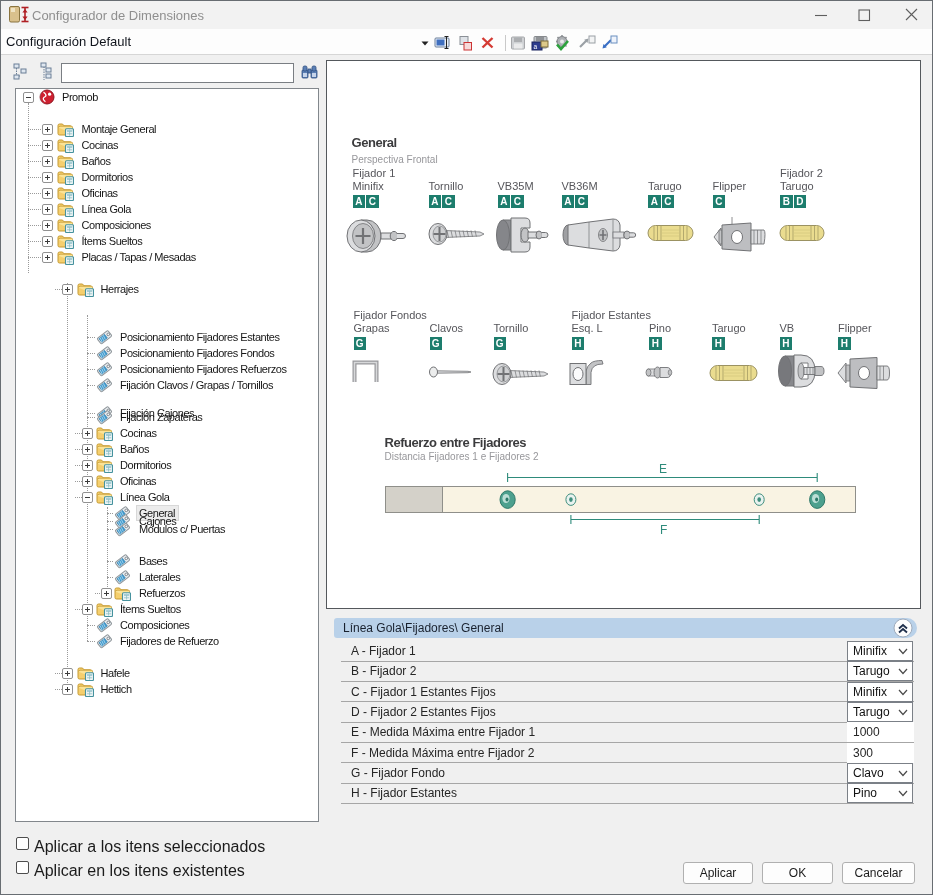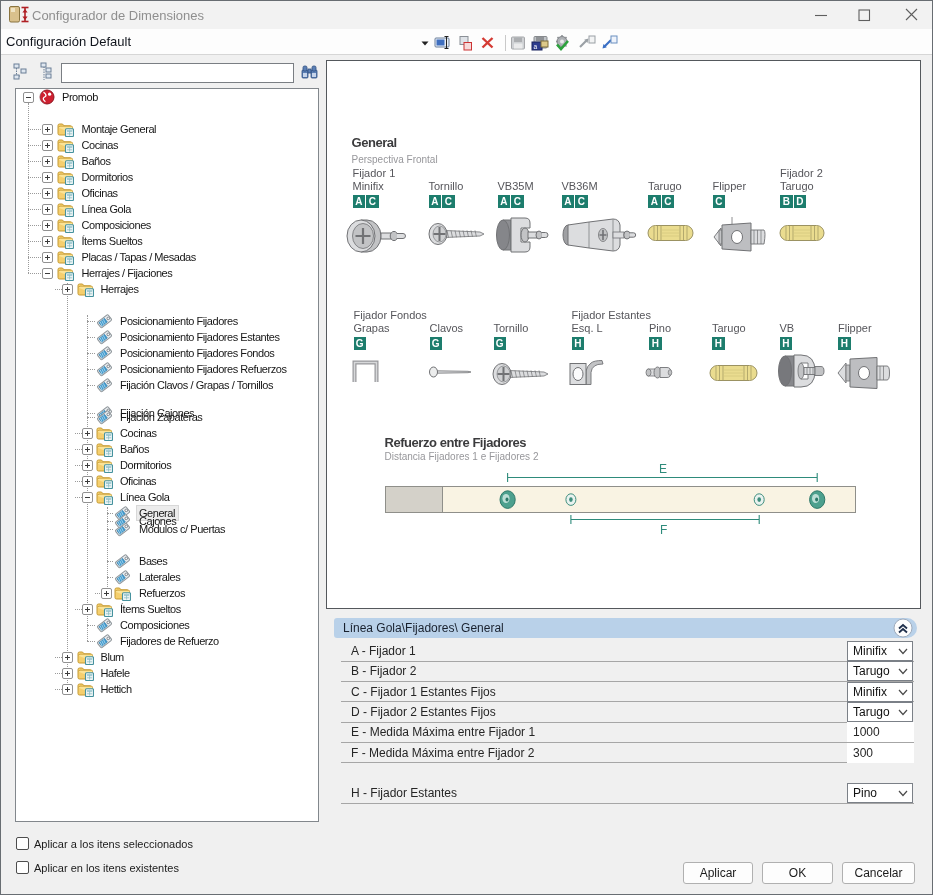--- a/index.html
+++ b/index.html
@@ -34,21 +34,21 @@
 .badge{width:12.5px;height:13px;background:#1d7d6d;color:#fff;font-size:10px;font-weight:bold;text-align:center;line-height:13px;}
 
 .phead{left:333px;top:617px;width:583px;height:20px;background:#b9d1e9;border-radius:3px 10px 10px 3px;font-size:12px;color:#19212e;line-height:20px;padding-left:9px;}
 .prow{left:340px;width:573px;height:20.8px;border-bottom:1px solid #a6a6a6;font-size:12px;color:#262626;}
 .prow .pl{position:absolute;left:10px;top:3px;text-align:center;}
 .pval{position:absolute;left:506px;top:0;width:67px;height:20px;background:#fff;}
 .ddown{position:absolute;left:506px;top:0;width:66px;height:20px;background:#fff;border:1px solid #7b8087;font-size:12px;color:#111;}
 .ddown span{position:absolute;left:5px;top:2px;}
 
 .cb{position:absolute;width:13px;height:13px;background:#fff;border:1px solid #4d4d4d;border-radius:2px;}
-.cblbl{position:absolute;font-size:11px;color:#1b1b1b;}
+.cblbl{position:absolute;font-size:16px;color:#1b1b1b;}
 .btn{position:absolute;top:861px;height:22px;background:#fdfdfd;border:1px solid #b0b0b0;border-radius:3px;font-size:12px;color:#1b1b1b;text-align:center;line-height:20px;}
 </style></head>
 <body>
 <div class="win">
 
 <div class="abs titlebar"></div>
 <svg class="abs" style="left:8px;top:5px" width="23" height="18" viewBox="0 0 23 18">
  <rect x="0.5" y="0.5" width="10" height="15.5" rx="1.5" fill="#d9c08c" stroke="#8a7440"></rect>
  <rect x="2" y="2" width="4" height="4" fill="#efe3c4"></rect>
  <g stroke="#b01f24" stroke-width="1.6" fill="none">
@@ -291,61 +291,35 @@
         </div>
         <svg style="position:absolute;left:41px;top:1px" width="17" height="15" viewBox="0 0 17 15">
 <path d="M1 3.5 q0-1.5 1.5-1.5 h3 l1.5 1.8 h6 q1.5 0 1.5 1.5 v6.2 q0 1.5 -1.5 1.5 h-10.5 q-1.5 0 -1.5 -1.5 Z" fill="#f5cf6e" stroke="#c59a33"></path>
 <path d="M1 5.6 l2-1.4 h11.5 q1 0 1 1 l-0.2 6" fill="#fbe396" stroke="#c59a33" stroke-width="0.8"></path>
 <rect x="8.5" y="6.8" width="8" height="7.8" rx="1" fill="#f2f8f8" stroke="#46929e" stroke-width="1.1"></rect>
 <path d="M10 9.6 h5.2 M12.6 7.6 v6 M10 11.8 h5.2" stroke="#8abdc4" stroke-width="0.8"></path>
 <rect x="9.8" y="8" width="5.6" height="1.1" fill="#a5ced4"></rect>
 </svg>
         <span class="txt" style="left:63.5px;padding:0 3px 0 2px">Placas / Tapas / Mesadas</span>
       </div>
-<div class="trow" style="left:0;top:176px;width:300px">
-        <div class="hstub" style="left:12.0px;top:8px;width:14.7px"></div>
-        <div class="expander" style="left:26.2px;top:2.5px">
-          <i></i>
-        </div>
-        <svg style="position:absolute;left:41px;top:1px" width="17" height="15" viewBox="0 0 17 15">
-<path d="M1 3.5 q0-1.5 1.5-1.5 h3 l1.5 1.8 h6 q1.5 0 1.5 1.5 v6.2 q0 1.5 -1.5 1.5 h-10.5 q-1.5 0 -1.5 -1.5 Z" fill="#f5cf6e" stroke="#c59a33"></path>
-<path d="M1 5.6 l2-1.4 h11.5 q1 0 1 1 l-0.2 6" fill="#fbe396" stroke="#c59a33" stroke-width="0.8"></path>
-<rect x="8.5" y="6.8" width="8" height="7.8" rx="1" fill="#f2f8f8" stroke="#46929e" stroke-width="1.1"></rect>
-<path d="M10 9.6 h5.2 M12.6 7.6 v6 M10 11.8 h5.2" stroke="#8abdc4" stroke-width="0.8"></path>
-<rect x="9.8" y="8" width="5.6" height="1.1" fill="#a5ced4"></rect>
-</svg>
-        <span class="txt" style="left:63.5px;padding:0 3px 0 2px">Herrajes / Fijaciones</span>
-      </div>
 <div class="trow" style="left:0;top:192px;width:300px">
         <div class="hstub" style="left:39.4px;top:8px;width:7.0px"></div>
         <div class="expander plus" style="left:45.9px;top:2.5px">
           <i></i>
           <b></b>
         </div>
         <svg style="position:absolute;left:61px;top:1px" width="17" height="15" viewBox="0 0 17 15">
 <path d="M1 3.5 q0-1.5 1.5-1.5 h3 l1.5 1.8 h6 q1.5 0 1.5 1.5 v6.2 q0 1.5 -1.5 1.5 h-10.5 q-1.5 0 -1.5 -1.5 Z" fill="#f5cf6e" stroke="#c59a33"></path>
 <path d="M1 5.6 l2-1.4 h11.5 q1 0 1 1 l-0.2 6" fill="#fbe396" stroke="#c59a33" stroke-width="0.8"></path>
 <rect x="8.5" y="6.8" width="8" height="7.8" rx="1" fill="#f2f8f8" stroke="#46929e" stroke-width="1.1"></rect>
 <path d="M10 9.6 h5.2 M12.6 7.6 v6 M10 11.8 h5.2" stroke="#8abdc4" stroke-width="0.8"></path>
 <rect x="9.8" y="8" width="5.6" height="1.1" fill="#a5ced4"></rect>
 </svg>
         <span class="txt" style="left:82.5px;padding:0 3px 0 2px">Herrajes</span>
       </div>
-<div class="trow" style="left:0;top:224px;width:300px">
-        <div class="hstub" style="left:71.1px;top:8px;width:8.2px"></div>
-        <svg style="position:absolute;left:80px;top:0px" width="17" height="16" viewBox="0 0 17 16">
-<g transform="rotate(-38 8 8)">
-<rect x="1.5" y="5" width="13.5" height="7" rx="1.2" fill="#e9edf0" stroke="#8d9499"></rect>
-<rect x="3" y="6.2" width="7" height="4.6" fill="#3f9bd0" stroke="#2f7aa8" stroke-width="0.6"></rect>
-<path d="M4.5 6.2 l-1 4.6 M6.5 6.2 l-1 4.6 M8.5 6.2 l-1 4.6" stroke="#bfe0f0" stroke-width="0.7"></path>
-<circle cx="13" cy="8.5" r="1.3" fill="#fff" stroke="#8d9499"></circle>
-</g>
-</svg>
-        <span class="txt" style="left:102px;padding:0 3px 0 2px">Posicionamiento Fijadores</span>
-      </div>
 <div class="trow" style="left:0;top:240px;width:300px">
         <div class="hstub" style="left:71.1px;top:8px;width:8.2px"></div>
         <svg style="position:absolute;left:80px;top:0px" width="17" height="16" viewBox="0 0 17 16">
 <g transform="rotate(-38 8 8)">
 <rect x="1.5" y="5" width="13.5" height="7" rx="1.2" fill="#e9edf0" stroke="#8d9499"></rect>
 <rect x="3" y="6.2" width="7" height="4.6" fill="#3f9bd0" stroke="#2f7aa8" stroke-width="0.6"></rect>
 <path d="M4.5 6.2 l-1 4.6 M6.5 6.2 l-1 4.6 M8.5 6.2 l-1 4.6" stroke="#bfe0f0" stroke-width="0.7"></path>
 <circle cx="13" cy="8.5" r="1.3" fill="#fff" stroke="#8d9499"></circle>
 </g>
 </svg>
@@ -591,35 +565,20 @@
         <div class="hstub" style="left:71.1px;top:8px;width:8.2px"></div>
         <svg style="position:absolute;left:80px;top:0px" width="17" height="16" viewBox="0 0 17 16">
 <g transform="rotate(-38 8 8)">
 <rect x="1.5" y="5" width="13.5" height="7" rx="1.2" fill="#e9edf0" stroke="#8d9499"></rect>
 <rect x="3" y="6.2" width="7" height="4.6" fill="#3f9bd0" stroke="#2f7aa8" stroke-width="0.6"></rect>
 <path d="M4.5 6.2 l-1 4.6 M6.5 6.2 l-1 4.6 M8.5 6.2 l-1 4.6" stroke="#bfe0f0" stroke-width="0.7"></path>
 <circle cx="13" cy="8.5" r="1.3" fill="#fff" stroke="#8d9499"></circle>
 </g>
 </svg>
         <span class="txt" style="left:102px;padding:0 3px 0 2px">Fijadores de Refuerzo</span>
-      </div>
-<div class="trow" style="left:0;top:560px;width:300px">
-        <div class="hstub" style="left:39.4px;top:8px;width:7.0px"></div>
-        <div class="expander plus" style="left:45.9px;top:2.5px">
-          <i></i>
-          <b></b>
-        </div>
-        <svg style="position:absolute;left:61px;top:1px" width="17" height="15" viewBox="0 0 17 15">
-<path d="M1 3.5 q0-1.5 1.5-1.5 h3 l1.5 1.8 h6 q1.5 0 1.5 1.5 v6.2 q0 1.5 -1.5 1.5 h-10.5 q-1.5 0 -1.5 -1.5 Z" fill="#f5cf6e" stroke="#c59a33"></path>
-<path d="M1 5.6 l2-1.4 h11.5 q1 0 1 1 l-0.2 6" fill="#fbe396" stroke="#c59a33" stroke-width="0.8"></path>
-<rect x="8.5" y="6.8" width="8" height="7.8" rx="1" fill="#f2f8f8" stroke="#46929e" stroke-width="1.1"></rect>
-<path d="M10 9.6 h5.2 M12.6 7.6 v6 M10 11.8 h5.2" stroke="#8abdc4" stroke-width="0.8"></path>
-<rect x="9.8" y="8" width="5.6" height="1.1" fill="#a5ced4"></rect>
-</svg>
-        <span class="txt" style="left:82.5px;padding:0 3px 0 2px">Blum</span>
       </div>
 <div class="trow" style="left:0;top:576px;width:300px">
         <div class="hstub" style="left:39.4px;top:8px;width:7.0px"></div>
         <div class="expander plus" style="left:45.9px;top:2.5px">
           <i></i>
           <b></b>
         </div>
         <svg style="position:absolute;left:61px;top:1px" width="17" height="15" viewBox="0 0 17 15">
 <path d="M1 3.5 q0-1.5 1.5-1.5 h3 l1.5 1.8 h6 q1.5 0 1.5 1.5 v6.2 q0 1.5 -1.5 1.5 h-10.5 q-1.5 0 -1.5 -1.5 Z" fill="#f5cf6e" stroke="#c59a33"></path>
 <path d="M1 5.6 l2-1.4 h11.5 q1 0 1 1 l-0.2 6" fill="#fbe396" stroke="#c59a33" stroke-width="0.8"></path>
@@ -896,20 +855,29 @@
       <div class="pval">
         <span style="position:absolute;left:6px;top:3px">1000</span>
       </div>
     </div>
 <div class="abs prow" style="top:741.5px">
       <span class="pl">F - Medida Máxima entre Fijador 2</span>
       <div class="pval">
         <span style="position:absolute;left:6px;top:3px">300</span>
       </div>
     </div>
+<div class="abs prow" style="top:761.8px">
+      <span class="pl">G - Fijador Fondo</span>
+      <div class="ddown">
+        <span>Clavo</span>
+        <svg style="position:absolute;right:4px;top:6px" width="10" height="7" viewBox="0 0 10 7">
+          <path d="M1 1 l4 4.5 4-4.5" fill="none" stroke="#4a4a4a" stroke-width="1.2"></path>
+        </svg>
+      </div>
+    </div>
 <div class="abs prow" style="top:782.1px">
       <span class="pl">H - Fijador Estantes</span>
       <div class="ddown">
         <span>Pino</span>
         <svg style="position:absolute;right:4px;top:6px" width="10" height="7" viewBox="0 0 10 7">
           <path d="M1 1 l4 4.5 4-4.5" fill="none" stroke="#4a4a4a" stroke-width="1.2"></path>
         </svg>
       </div>
     </div>
 <div class="cb" style="left:15px;top:836px"></div>

